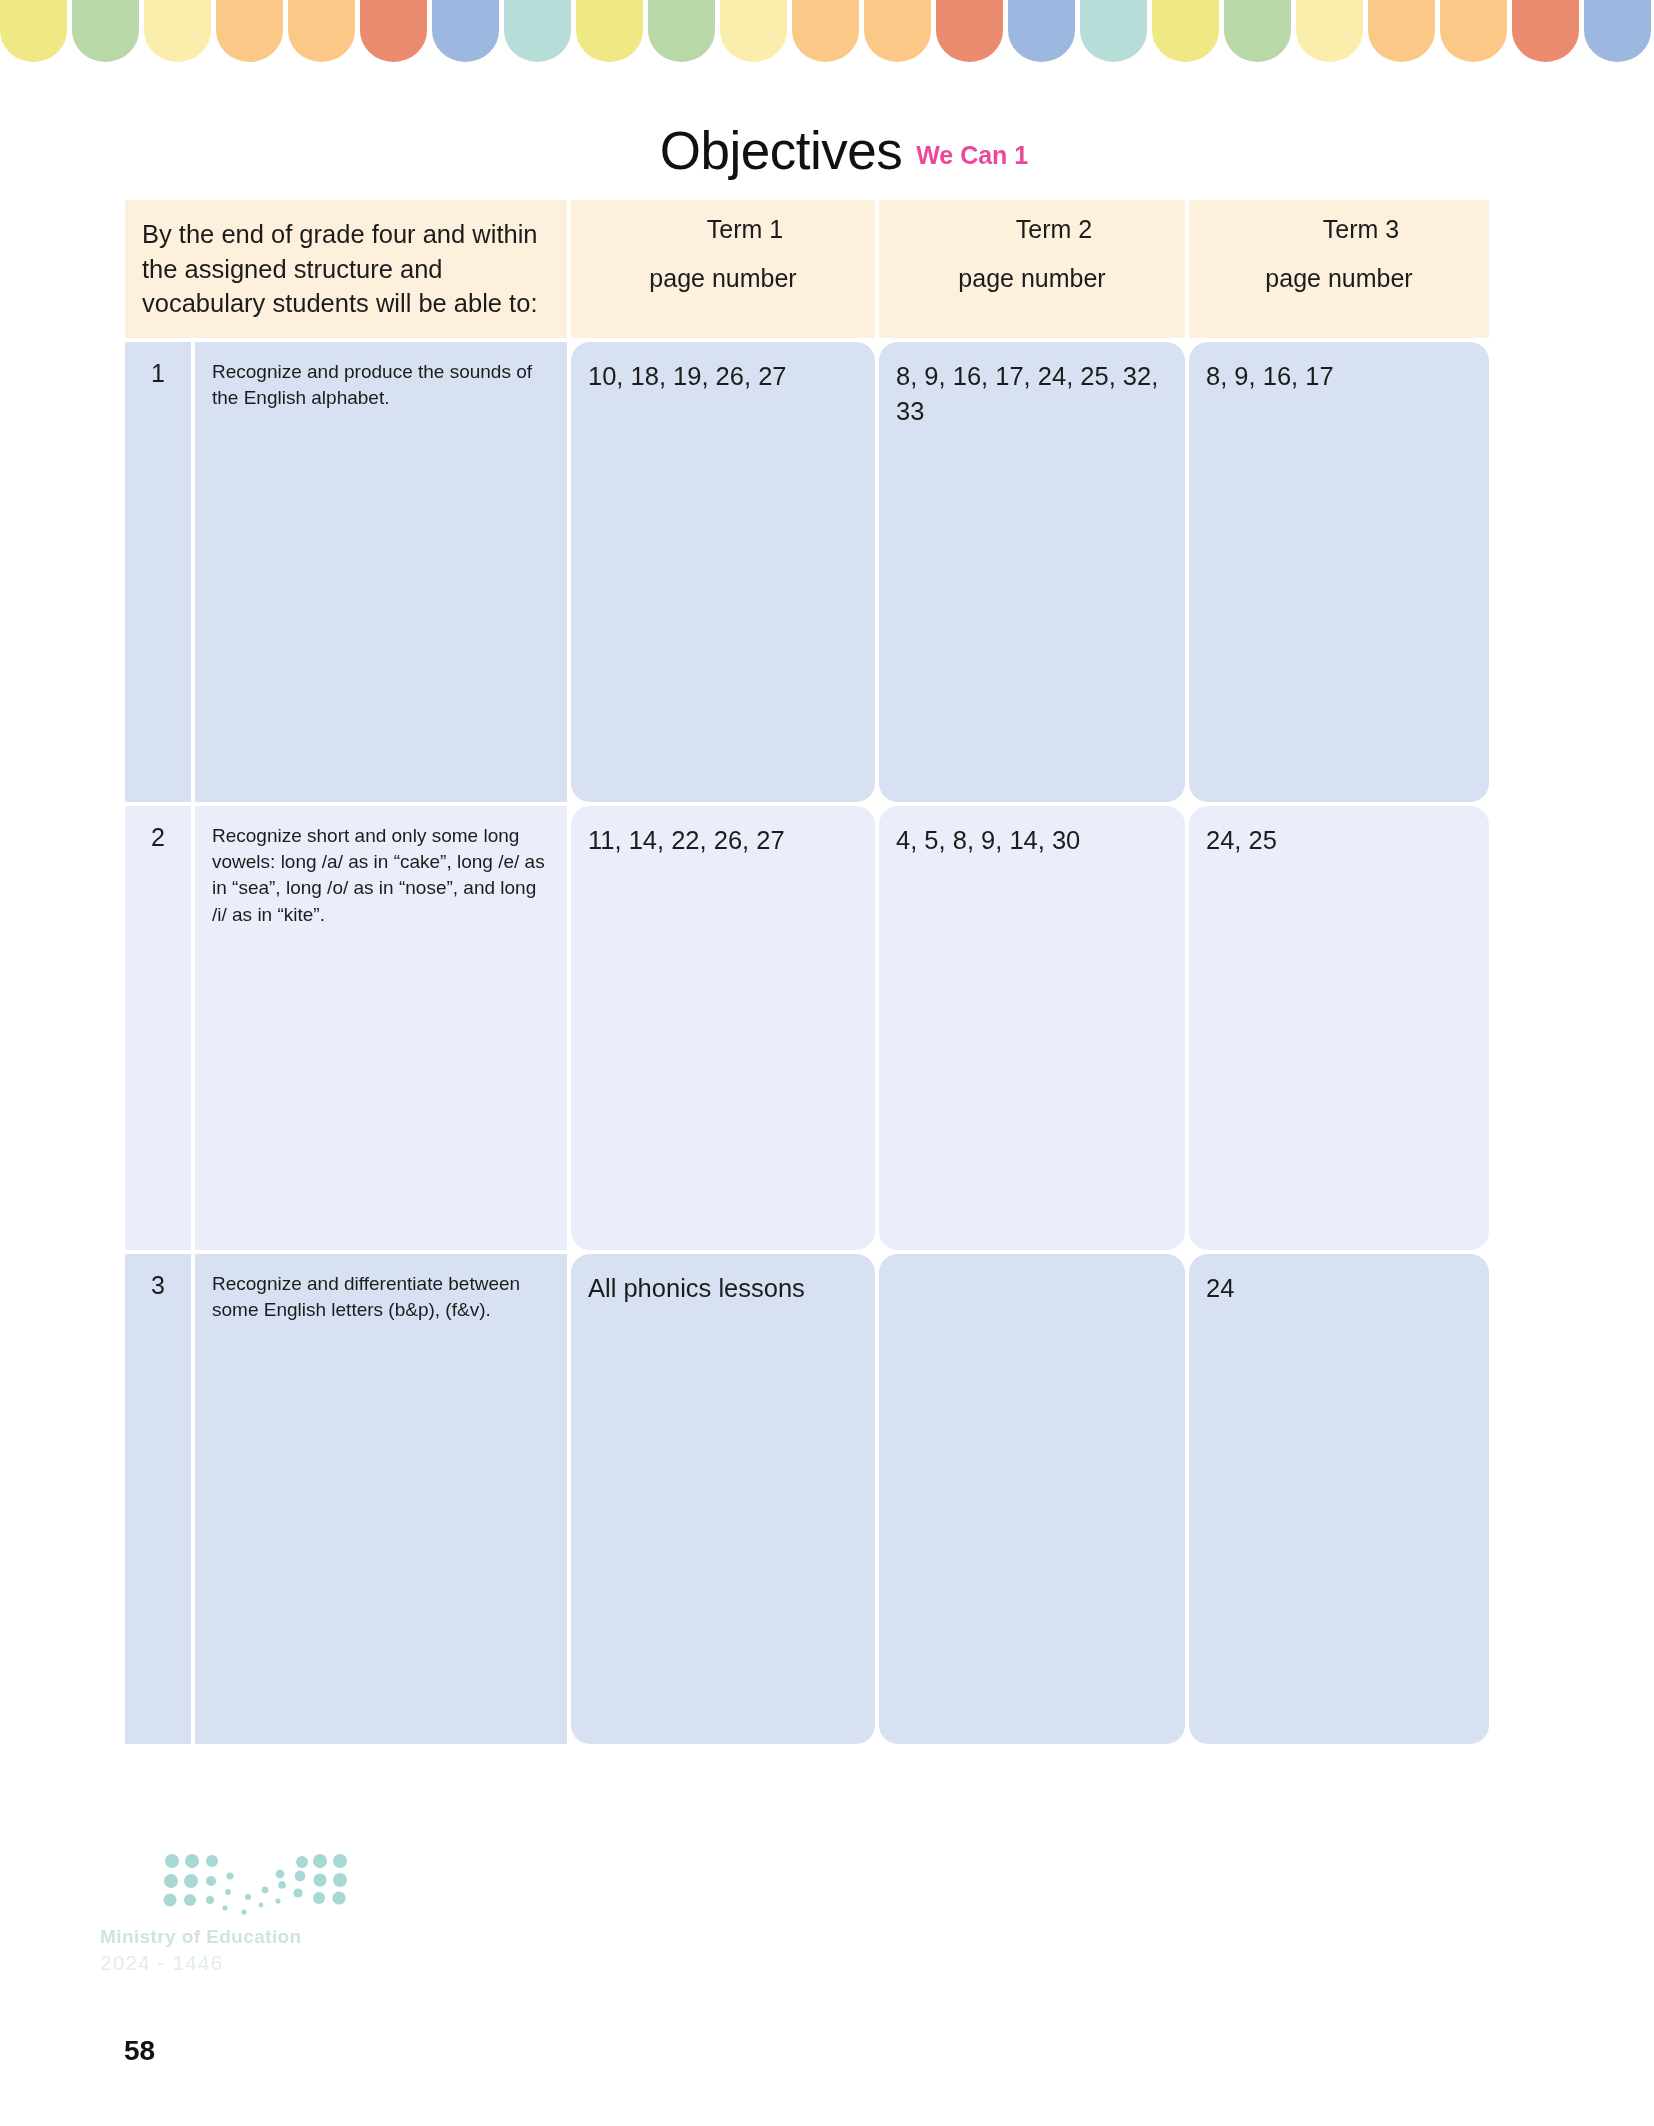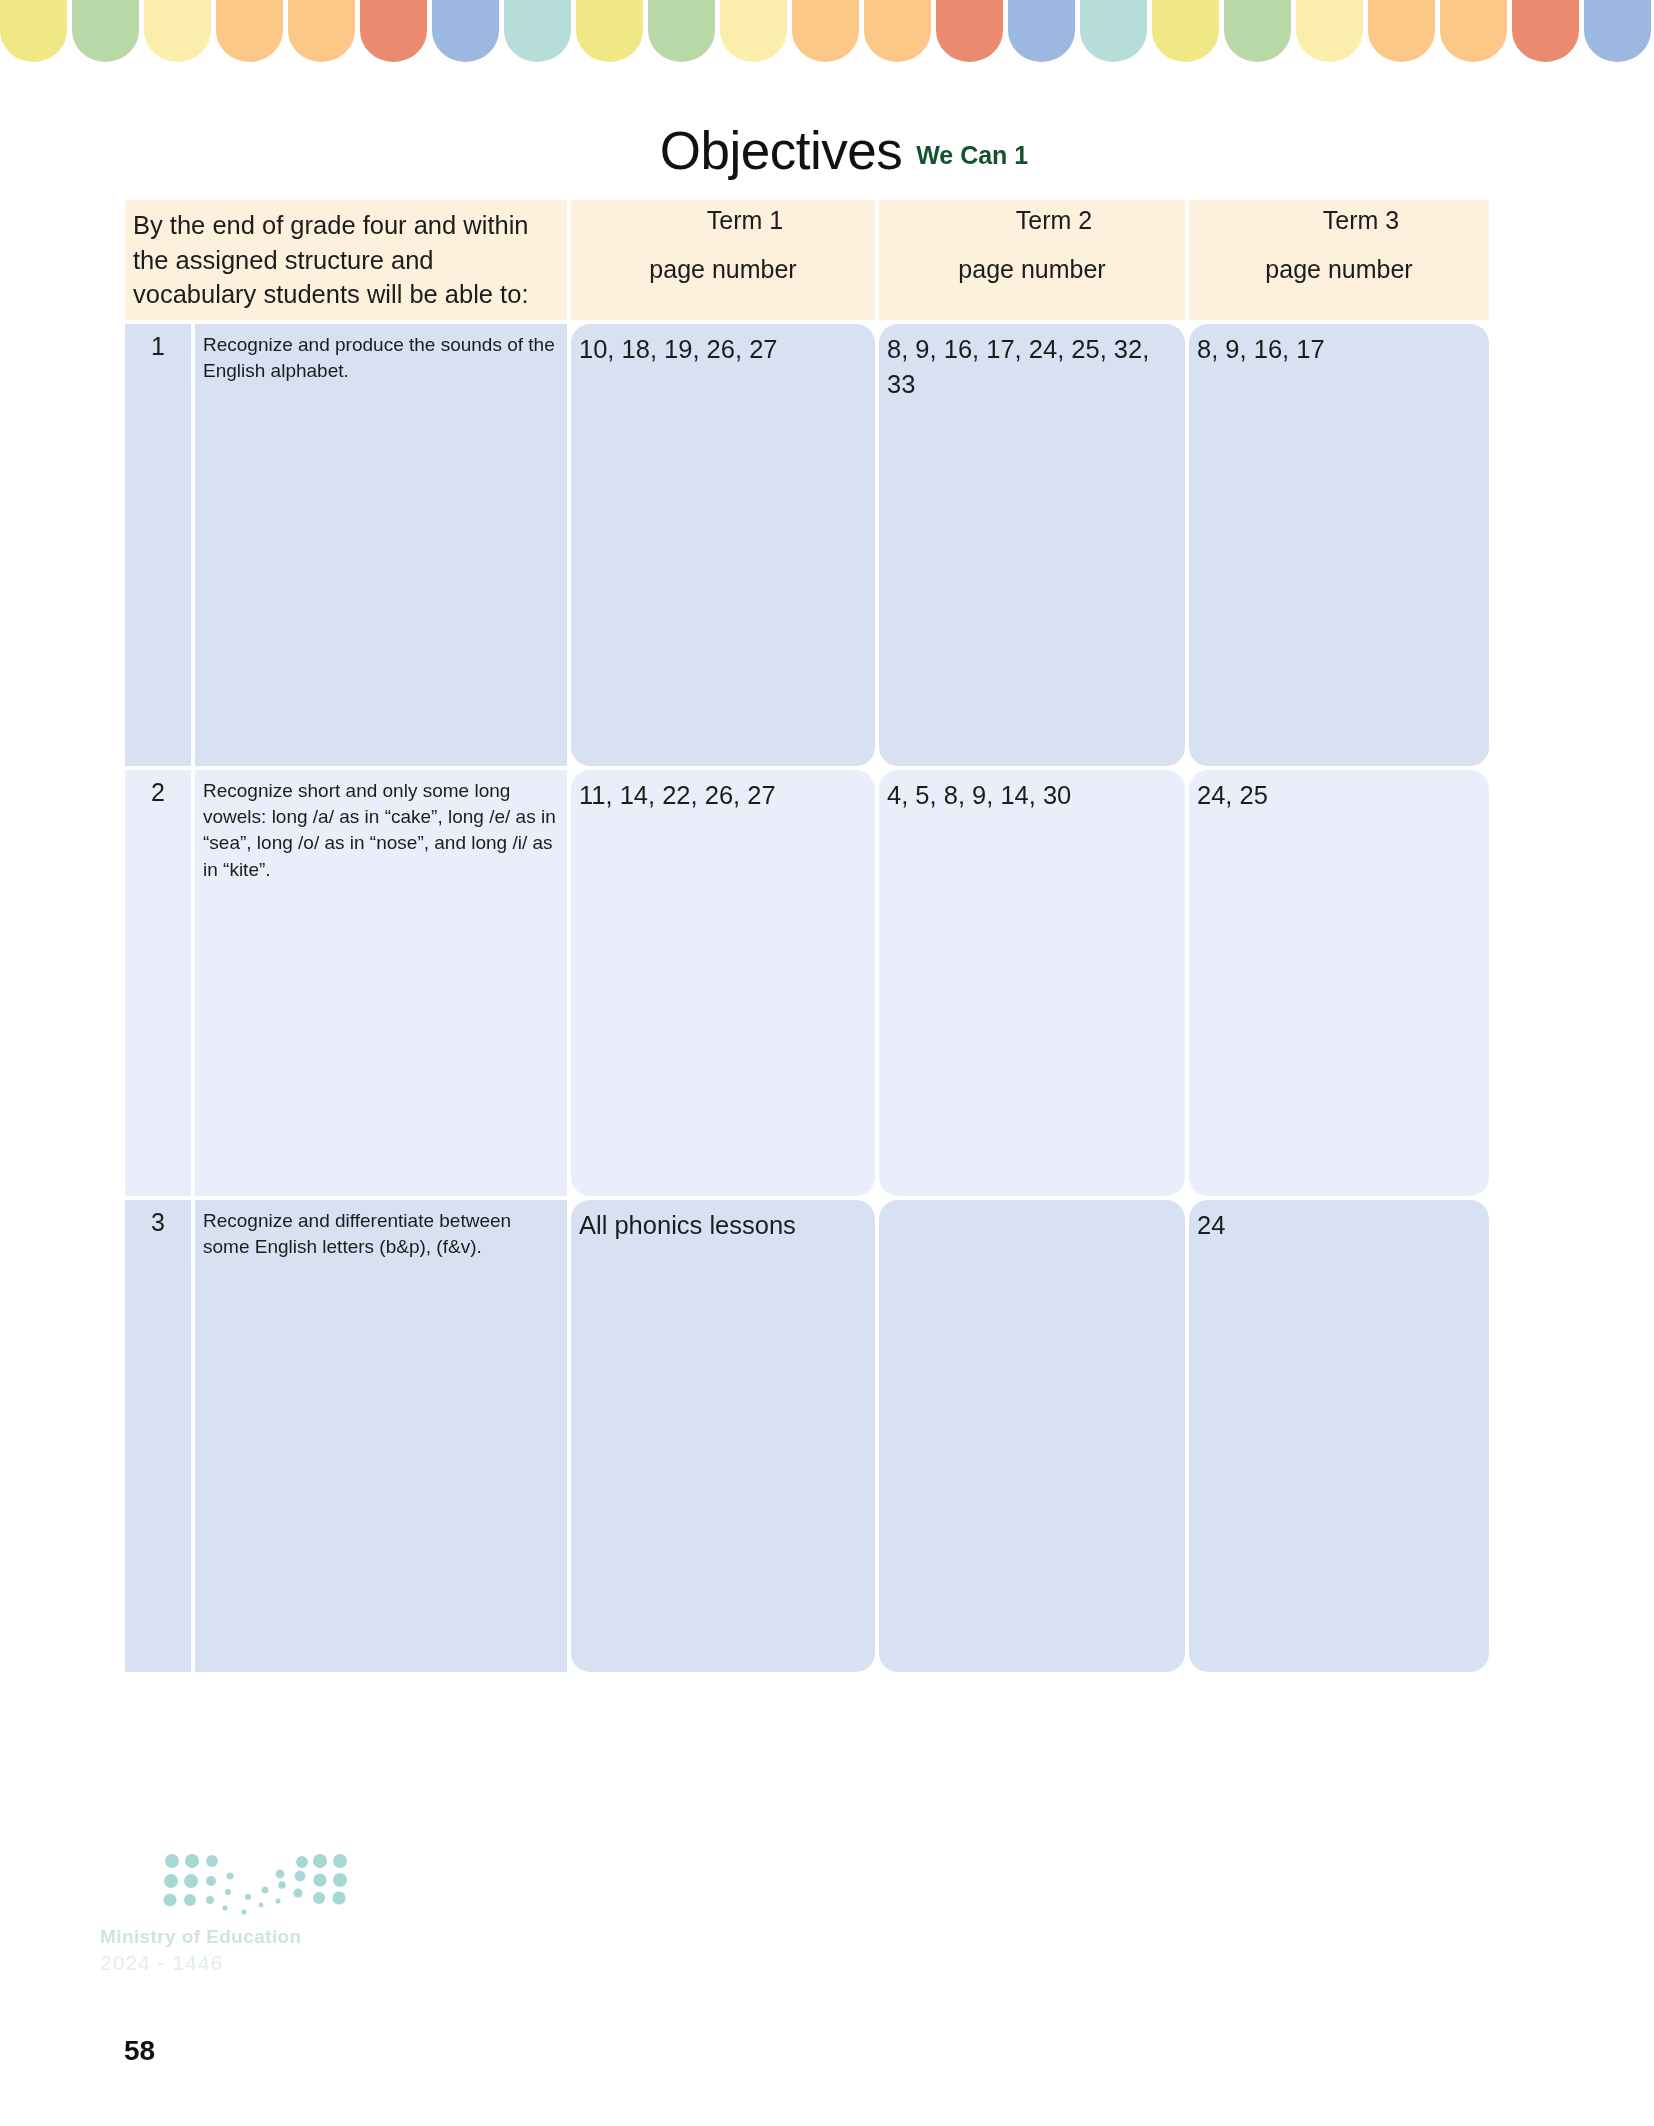--- a/index.html
+++ b/index.html
@@ -49,41 +49,41 @@
   .title-main {
     font-size: 53px;
     font-weight: 400;
     letter-spacing: -0.5px;
     color: #111111;
     margin-left: 34px;
   }
   .title-sub {
     font-size: 25px;
     font-weight: 700;
-    color: #14532d;
+    color: #ec4899;
     margin-left: 14px;
     position: relative;
     top: -5px;
   }
 
   
   .table-wrap {
     position: absolute;
     left: 121px;
     top: 196px;
     width: 1366px;
   }
   .otable {
     width: 1366px;
     border-collapse: separate;
     border-spacing: 4px 4px;
     table-layout: fixed;
   }
   .otable th, .otable td {
-    padding: 8px;
+    padding: 17px;
     vertical-align: top;
     font-weight: 400;
   }
 
   
   col.c-num   { width: 66px; }
   col.c-obj   { width: 372px; }
   col.c-t1    { width: 304px; }
   col.c-t2    { width: 306px; }
   col.c-t3    { width: 300px; }

